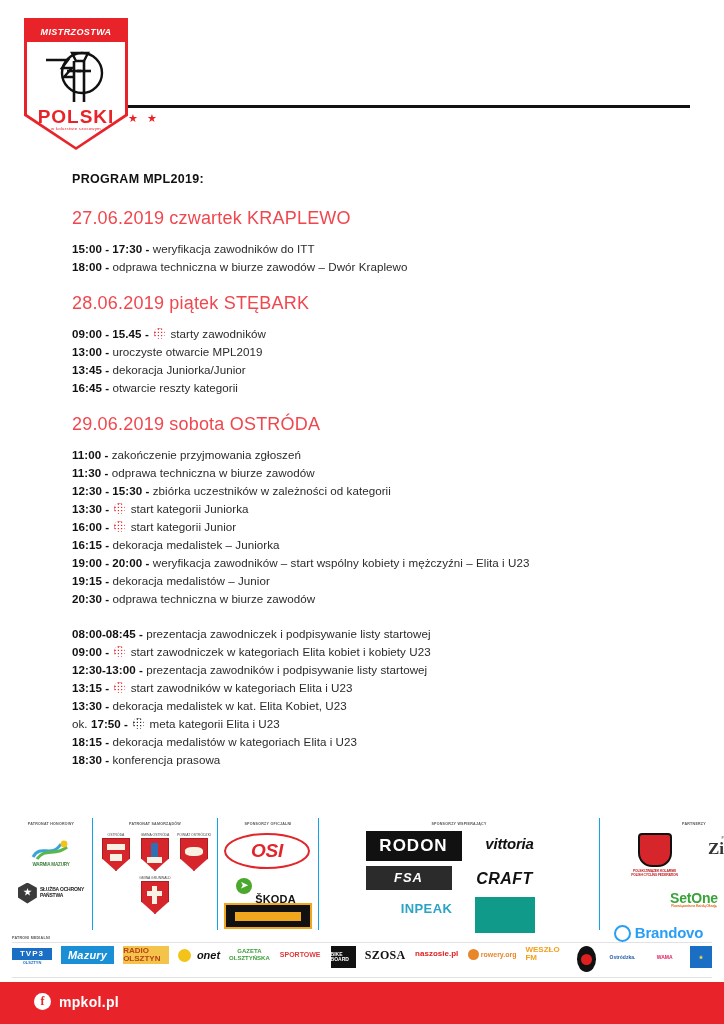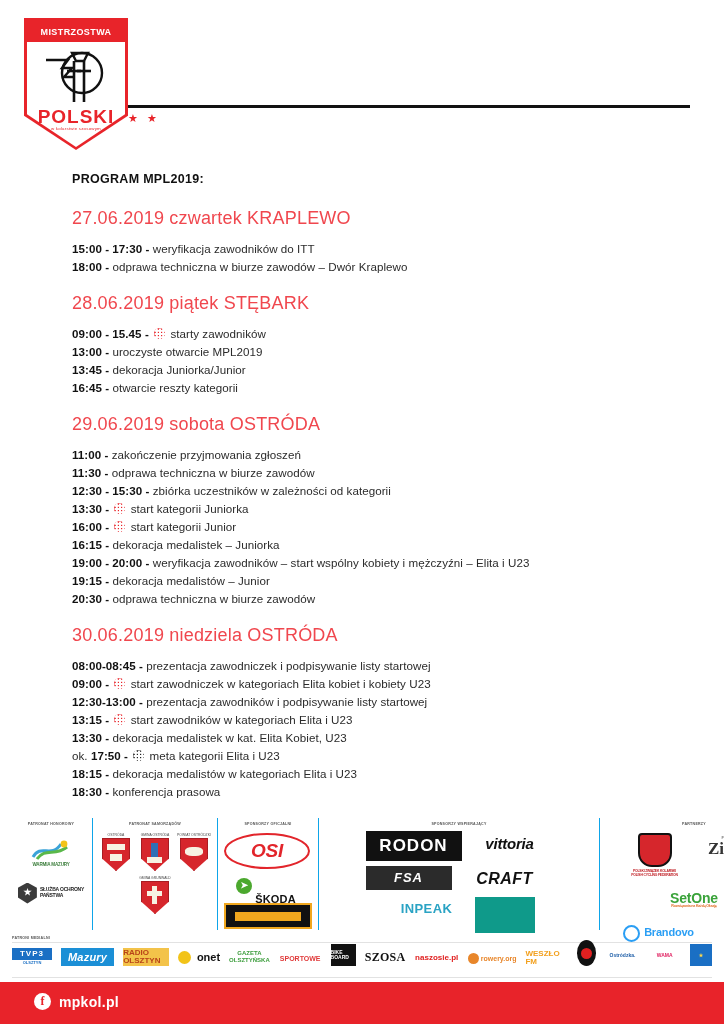--- a/index.html
+++ b/index.html
@@ -23,21 +23,21 @@
     background:#e8242a;
   }
   .crest-inner{
     position:absolute;left:3px;top:3px;right:3px;bottom:3px;
     clip-path:polygon(0 0,100% 0,100% 74%,50% 100%,0 74%);
     background:#ffffff;
   }
   .crest-band{
     position:absolute;left:3px;top:3px;right:3px;height:21px;
     background:#e8242a;
-    display:flex;align-items:center;justify-content:center;
+    display:flex;align-items:center;justify-content:center;font-style:italic;
   }
   .crest-band span{
     color:#fff;font-size:9px;font-weight:bold;letter-spacing:.4px;
     font-family:"Liberation Sans", sans-serif;
   }
   .crest-emblem{position:absolute;left:14px;top:28px;width:76px;height:58px;}
   .crest-polski{
     position:absolute;left:0;right:0;top:88px;text-align:center;
     color:#e8242a;font-size:19px;font-weight:bold;letter-spacing:1px;
   }
@@ -168,43 +168,43 @@
   .l-pzkol .cap{font-size:3.4px;color:#c02026;margin-top:2px;line-height:1.2;text-align:center;}
 
   .l-zieja{width:74px;height:32px;flex-direction:column;}
   .l-zieja .nm{font-size:17px;color:#333;font-family:"Liberation Serif",serif;}
   .l-zieja .tp{font-size:4px;color:#777;}
 
   .l-setone{width:76px;height:32px;flex-direction:column;}
   .l-setone .nm{font-size:14px;color:#3aa33a;}
   .l-setone .tp{font-size:3.6px;color:#e0702a;}
 
-  .l-brandovo{width:96px;height:24px;color:#2a9ef4;font-size:11px;gap:4px;}
+  .l-brandovo{width:96px;height:24px;color:#2a9ef4;font-size:15px;gap:4px;}
   .l-brandovo .ring{width:13px;height:13px;border:2px solid #2a9ef4;border-radius:50%;}
   .l-rudno{width:66px;height:38px;flex-direction:column;}
 
   
   .media{position:absolute;left:0;top:936px;width:724px;height:44px;}
   .media-cap{
     position:absolute;left:12px;top:0;font-size:3.6px;font-weight:bold;
     color:#555;text-transform:uppercase;letter-spacing:.25px;
   }
   .media-rule{position:absolute;left:12px;top:6px;width:700px;height:1px;background:#e2e2e2;}
   .media-rule.b{top:41px;}
   .media-items{
-    position:absolute;left:12px;top:0;width:700px;height:30px;
-    display:flex;align-items:flex-end;gap:9px;
+    position:absolute;left:12px;top:10px;width:700px;height:30px;
+    display:flex;align-items:flex-start;gap:9px;
   }
   .m{display:flex;align-items:center;justify-content:center;font-weight:bold;line-height:1;}
   .m-tvp{width:44px;height:20px;flex-direction:column;}
   .m-tvp .bx{width:40px;height:12px;background:#1a6fc4;color:#fff;font-size:8px;display:flex;align-items:center;justify-content:center;letter-spacing:1px;}
   .m-tvp .ct{font-size:4px;color:#1a6fc4;margin-top:1px;}
   .m-mazury{width:72px;height:18px;background:#1b8fd6;color:#fff;font-size:11px;font-style:italic;letter-spacing:.2px;}
   .m-radio{width:62px;height:18px;background:#f3c34a;color:#b8431a;font-size:8px;}
-  .m-onet{width:54px;height:18px;gap:6px;color:#111;font-size:11px;}
+  .m-onet{width:54px;height:18px;gap:6px;color:#111;font-size:11px;font-style:italic;}
   .m-onet .dot{width:13px;height:13px;border-radius:50%;background:#f2c319;}
   .m-gazeta{width:50px;height:18px;color:#3a9c3a;font-size:6px;text-align:center;line-height:1.1;}
   .m-sport{width:58px;height:16px;color:#e03a3a;font-size:7px;}
   .m-bs{width:34px;height:22px;background:#111;color:#fff;font-size:5px;}
   .m-szosa{width:54px;height:18px;color:#111;font-size:12px;font-family:"Liberation Serif",serif;letter-spacing:.3px;}
   .m-naszosie{width:60px;height:16px;color:#e02020;font-size:8px;}
   .m-rowery{width:58px;height:16px;color:#e8862a;font-size:7px;gap:2px;}
   .m-rowery .dot{width:11px;height:11px;border-radius:50%;background:#e8862a;}
   .m-weszlo{width:58px;height:16px;color:#f2a01e;font-size:8px;}
   .m-radio2{width:26px;height:26px;border-radius:50%;background:#111;display:flex;align-items:center;justify-content:center;}
@@ -276,21 +276,20 @@
           <div class="line"><b>11:30</b><span class="dash"> <b>-</b> </span><span>odprawa techniczna w biurze zawodów</span></div>
           <div class="line"><b>12:30 - 15:30</b><span class="dash"> <b>-</b> </span><span>zbiórka uczestników w zależności od kategorii</span></div>
           <div class="line"><b>13:30</b><span class="dash"> <b>-</b> </span><span class="ico red"></span> <span>start kategorii Juniorka</span></div>
           <div class="line"><b>16:00</b><span class="dash"> <b>-</b> </span><span class="ico red"></span> <span>start kategorii Junior</span></div>
           <div class="line"><b>16:15</b><span class="dash"> <b>-</b> </span><span>dekoracja medalistek – Juniorka</span></div>
           <div class="line"><b>19:00 - 20:00</b><span class="dash"> <b>-</b> </span><span>weryfikacja zawodników – start wspólny kobiety i mężczyźni – Elita i U23</span></div>
           <div class="line"><b>19:15</b><span class="dash"> <b>-</b> </span><span>dekoracja medalistów – Junior</span></div>
           <div class="line"><b>20:30</b><span class="dash"> <b>-</b> </span><span>odprawa techniczna w biurze zawodów</span></div>
         </div>
         <div class="day">
-          <div class="day-head">30.06.2019 niedziela OSTRÓDA</div>
           <div class="line"><b>08:00-08:45</b><span class="dash"> <b>-</b> </span><span>prezentacja zawodniczek i podpisywanie listy startowej</span></div>
           <div class="line"><b>09:00</b><span class="dash"> <b>-</b> </span><span class="ico red"></span> <span>start zawodniczek w kategoriach Elita kobiet i kobiety U23</span></div>
           <div class="line"><b>12:30-13:00</b><span class="dash"> <b>-</b> </span><span>prezentacja zawodników i podpisywanie listy startowej</span></div>
           <div class="line"><b>13:15</b><span class="dash"> <b>-</b> </span><span class="ico red"></span> <span>start zawodników w kategoriach Elita i U23</span></div>
           <div class="line"><b>13:30</b><span class="dash"> <b>-</b> </span><span>dekoracja medalistek w kat. Elita Kobiet, U23</span></div>
           <div class="line"><span>ok. </span><b>17:50</b><span class="dash"> <b>-</b> </span><span class="ico dark"></span> <span>meta kategorii Elita i U23</span></div>
           <div class="line"><b>18:15</b><span class="dash"> <b>-</b> </span><span>dekoracja medalistów w kategoriach Elita i U23</span></div>
           <div class="line"><b>18:30</b><span class="dash"> <b>-</b> </span><span>konferencja prasowa</span></div>
         </div>
       </div>

